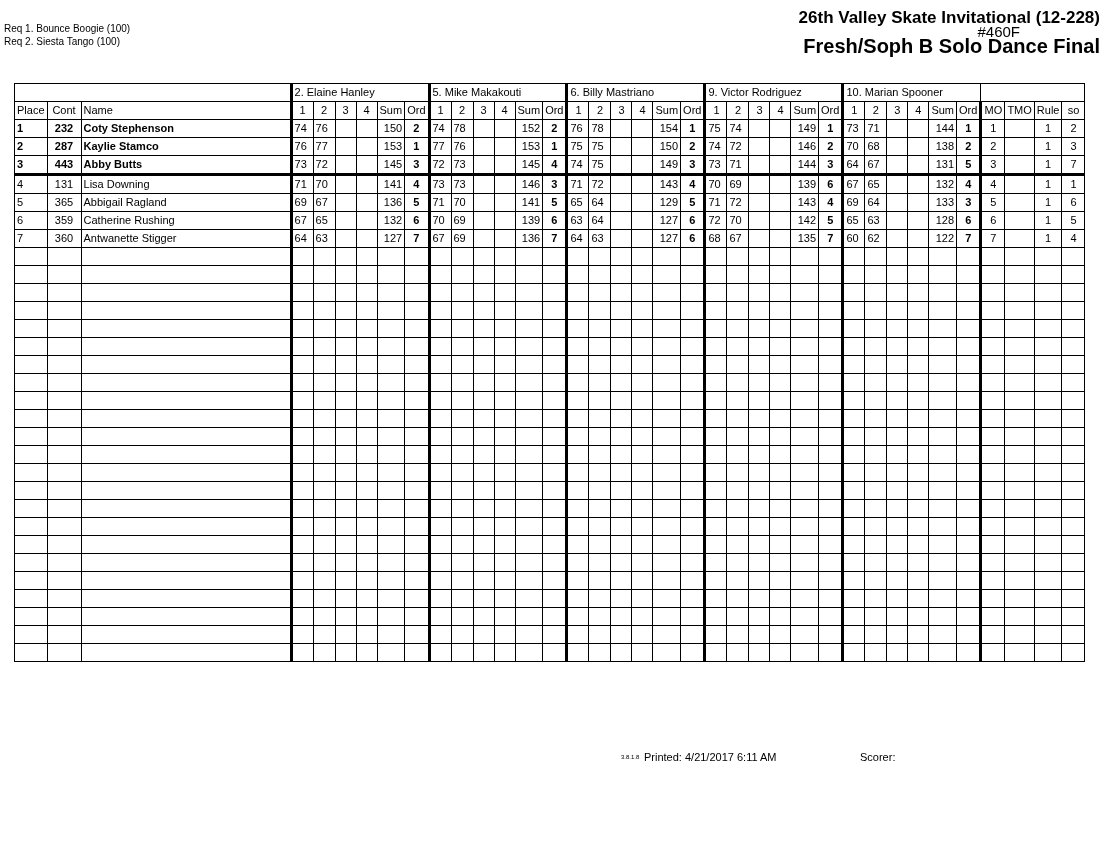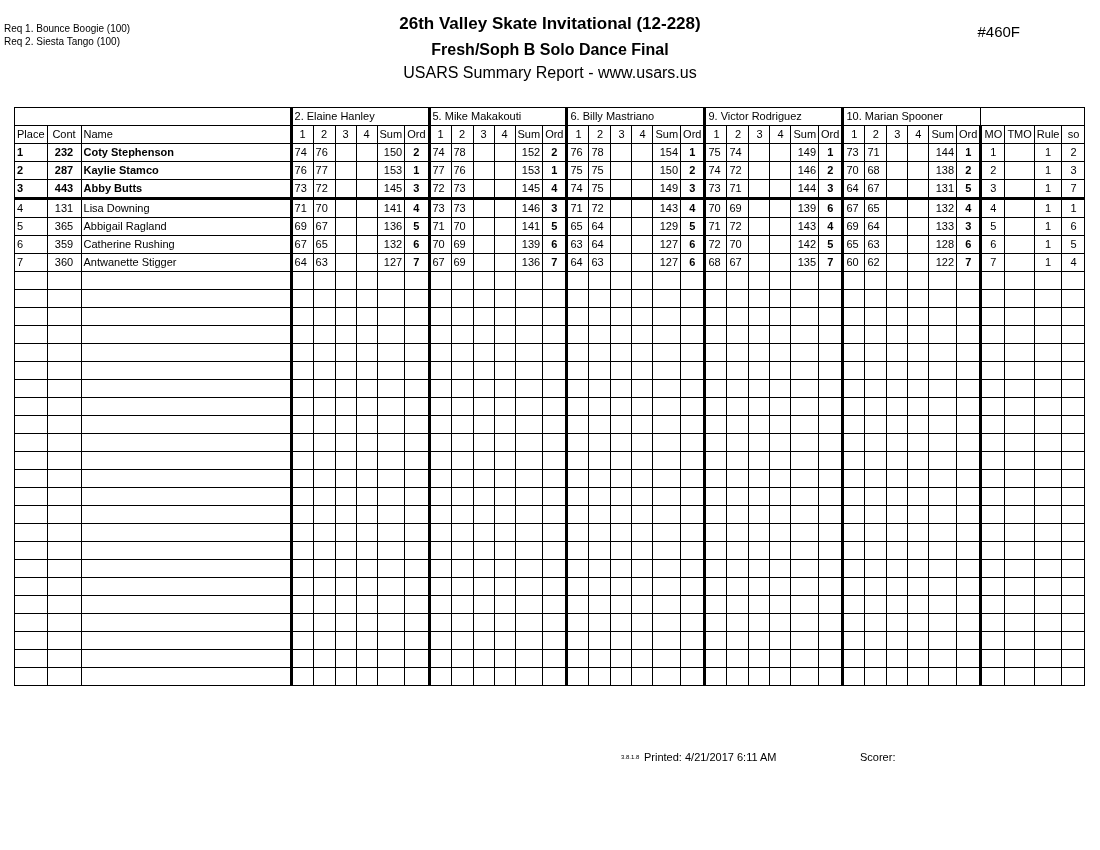--- a/index.html
+++ b/index.html
@@ -3,24 +3,24 @@
 <meta charset="utf-8">
 <style>
   * { box-sizing: border-box; }
   html, body { margin: 0; padding: 0; }
   body {
     width: 1100px; height: 850px; background: #fff; color: #000;
     font-family: "Liberation Sans", sans-serif; position: relative; overflow: hidden;
   }
   .req-block { position: absolute; left: 4px; top: 22px; font-size: 10px; line-height: 13px; }
   .event-num { position: absolute; right: 80px; top: 23px; font-size: 15px; font-weight: normal; }
-  .header-center { padding-top: 14px; text-align: center; }
+  .header-center { padding-top: 8px; text-align: right; }
   .title-main { font-size: 17px; font-weight: bold; }
   .venue-line { font-size: 14px; margin-top: 5px; }
-  .event-title { font-size: 16px; font-weight: bold; margin-top: 7px; }
+  .event-title { font-size: 20px; font-weight: bold; margin-top: 7px; }
   .report-title { font-size: 16px; margin-top: 5px; }
 
   table.report { border-collapse: collapse; table-layout: fixed; margin: 25px 0 16px 14px; }
   table.report td {
     border: 1px solid #000; height: 18px; padding: 0 2px; font-size: 11px;
     white-space: nowrap; overflow: hidden; line-height: 17px;
   }
   td.nob { border: none; }
   td.hdr { font-size: 9px; text-align: center; padding: 0 1px; }
   td.hdr-left { text-align: left; padding-left: 3px; }
@@ -47,21 +47,20 @@
 <div class="req-block">
   <div>Req 1. Bounce Boogie (100)</div>
   <div>Req 2. Siesta Tango (100)</div>
 </div>
 
 <div class="event-num">#460F</div>
 
 <div class="header-center">
   <div class="title-main">26th Valley Skate Invitational (12-228)</div>
   <div class="event-title">Fresh/Soph B Solo Dance Final</div>
-  <div class="report-title">USARS Summary Report - www.usars.us</div>
 </div>
 
 <table class="report">
   <colgroup id="cols">
       <col style="width: 28px;">
       <col style="width: 34px;">
       <col style="width: 210px;">
       <col style="width: 22px;">
       <col style="width: 22px;">
       <col style="width: 21px;">

